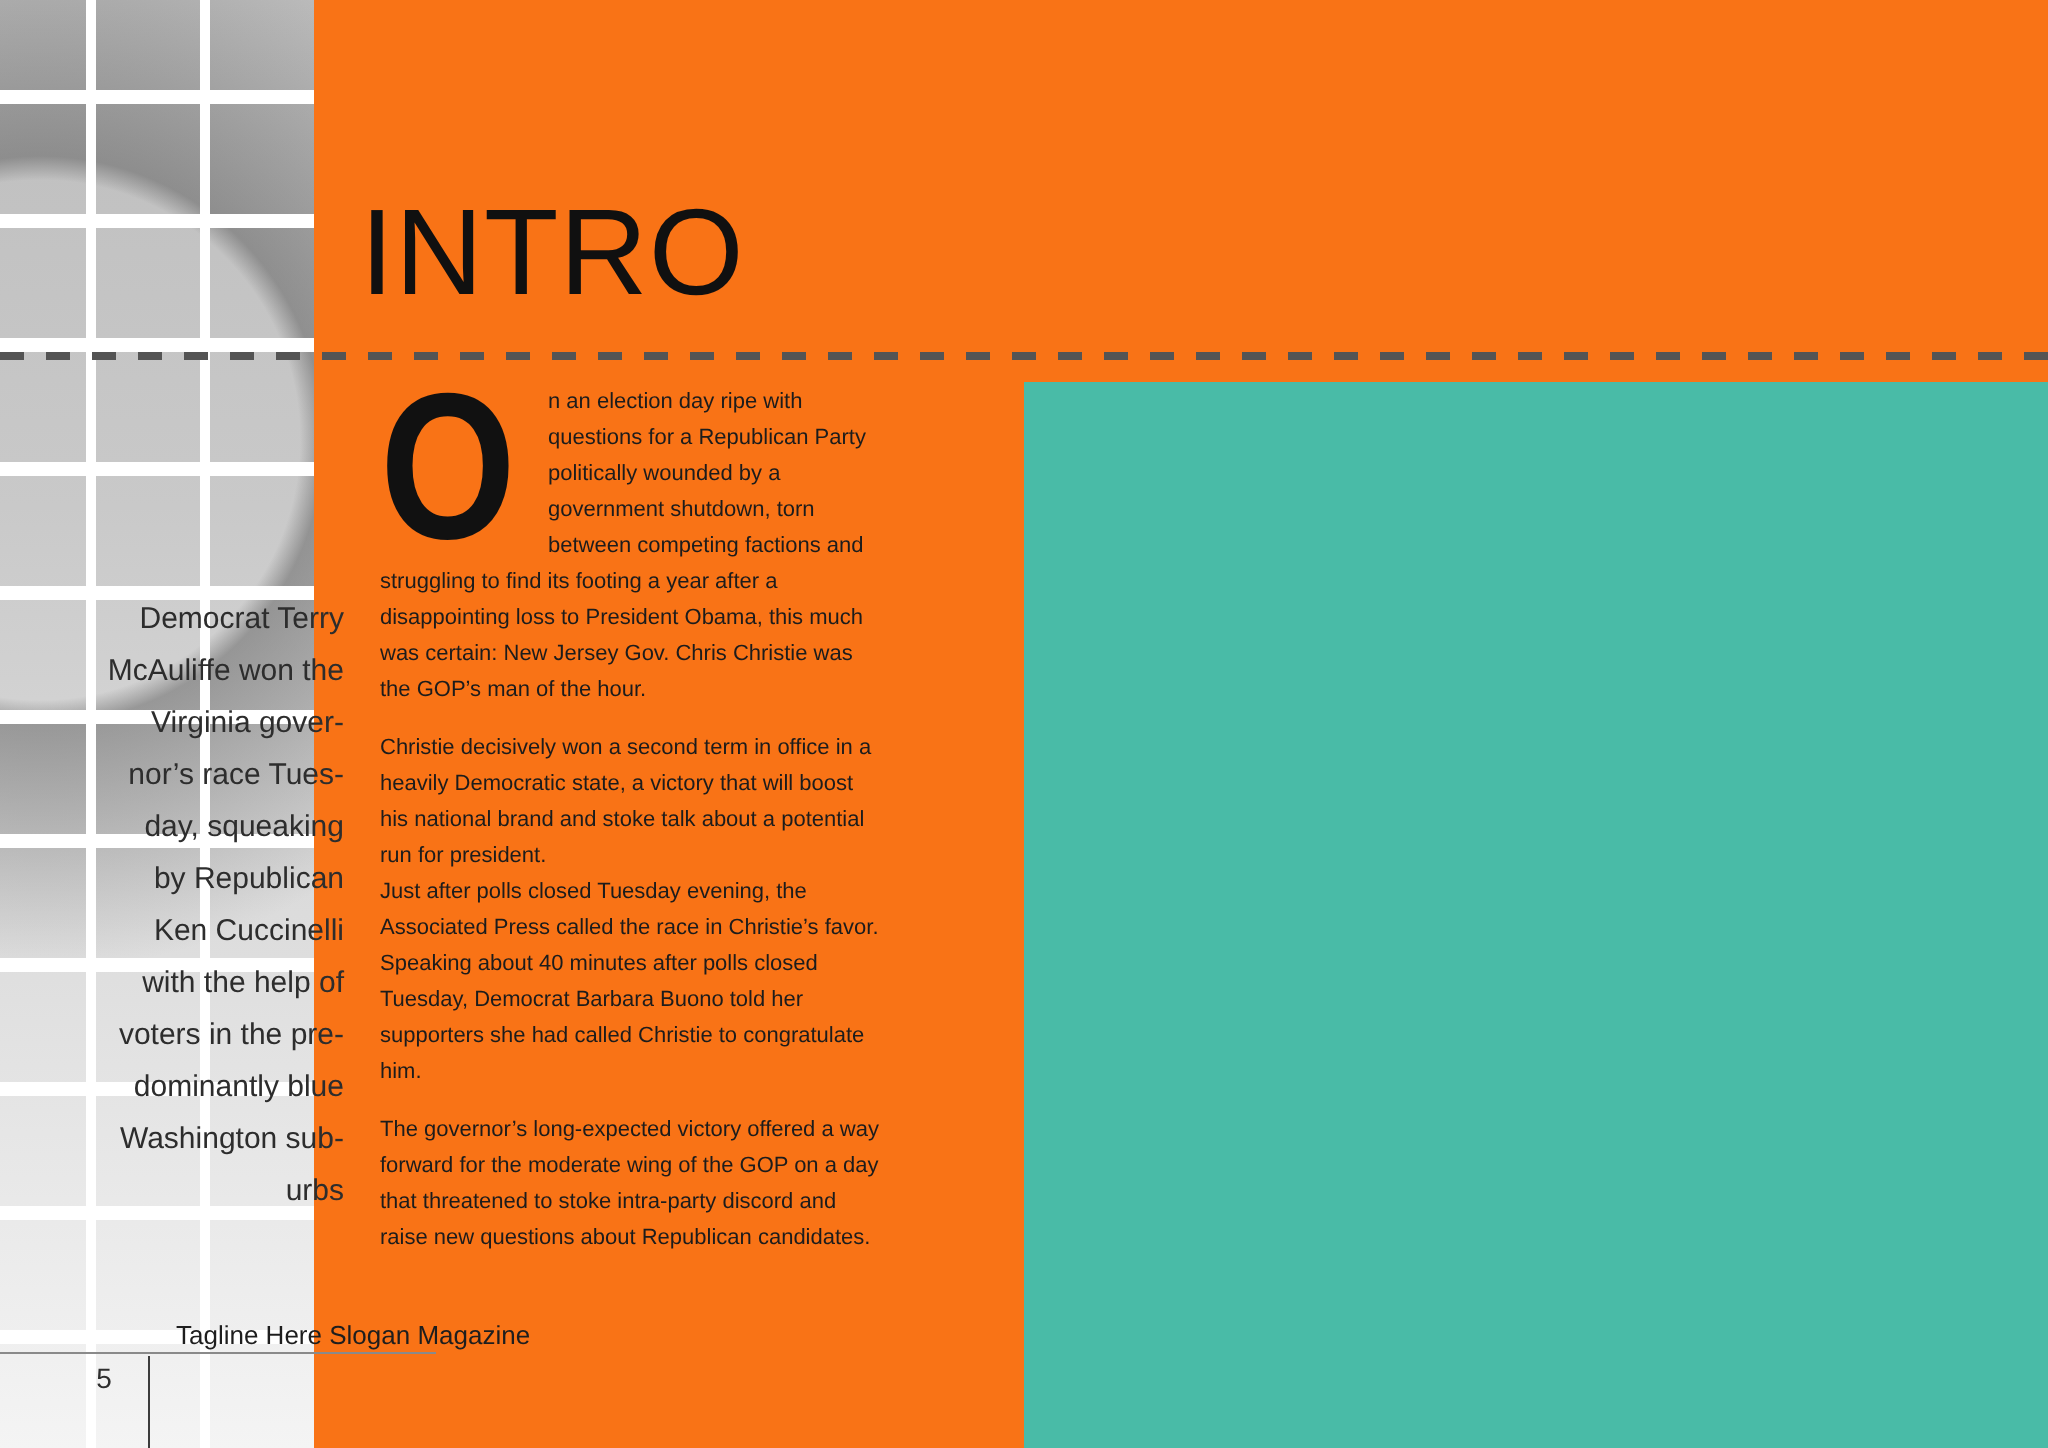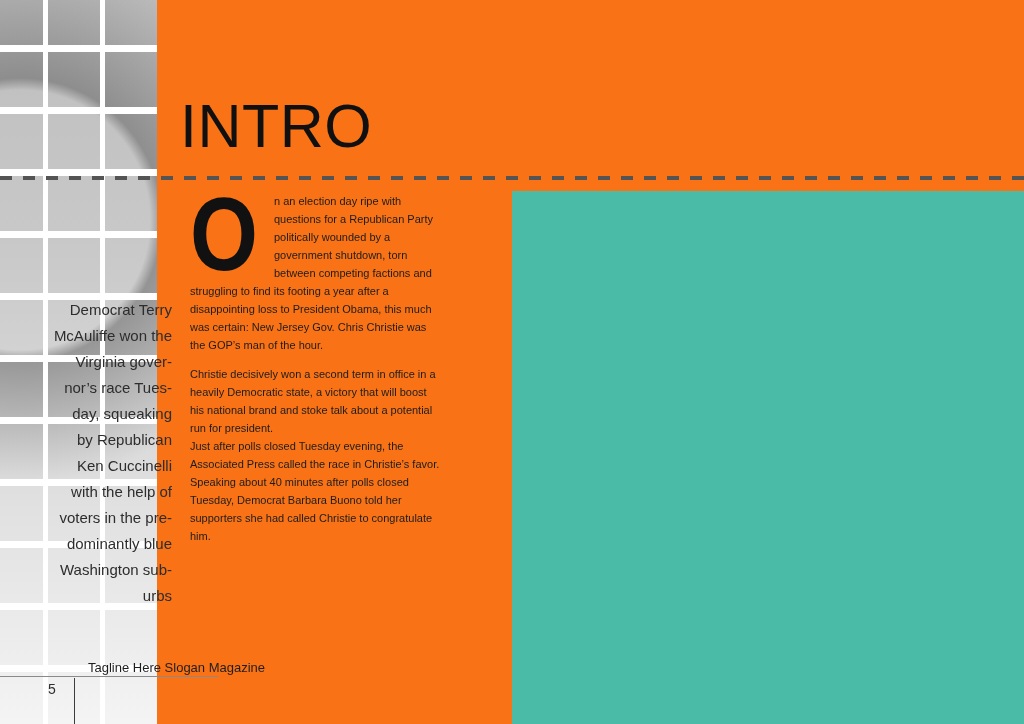--- a/index.html
+++ b/index.html
@@ -143,20 +143,21 @@
 with the help of
 voters in the pre-
 dominantly blue
 Washington sub-
 urbs</div>
 
   <div class="body-col">
     <p><span class="dropcap">O</span><span>n an election day ripe with questions for a Republican Party politically wounded by a government shutdown, torn between competing factions and struggling to find its footing a year after a disappointing loss to President Obama, this much was certain: New Jersey Gov. Chris Christie was the GOP’s man of the hour.</span></p>
     <p>Christie decisively won a second term in office in a heavily Democratic state, a victory that will boost his national brand and stoke talk about a potential run for president.
 Just after polls closed Tuesday evening, the Associated Press called the race in Christie’s favor. Speaking about 40 minutes after polls closed Tuesday, Democrat Barbara Buono told her supporters she had called Christie to congratulate him.</p>
+    <p>The governor’s long-expected victory offered a way forward for the moderate wing of the GOP on a day that threatened to stoke intra-party discord and raise new questions about Republican candidates.</p>
   </div>
 
   <div class="footer-rule"></div>
   <div class="footer-vrule"></div>
   <span class="page-num">5</span>
   <span class="footer-text">Tagline Here Slogan Magazine</span>
 
 </div>
 
 </body></html>

